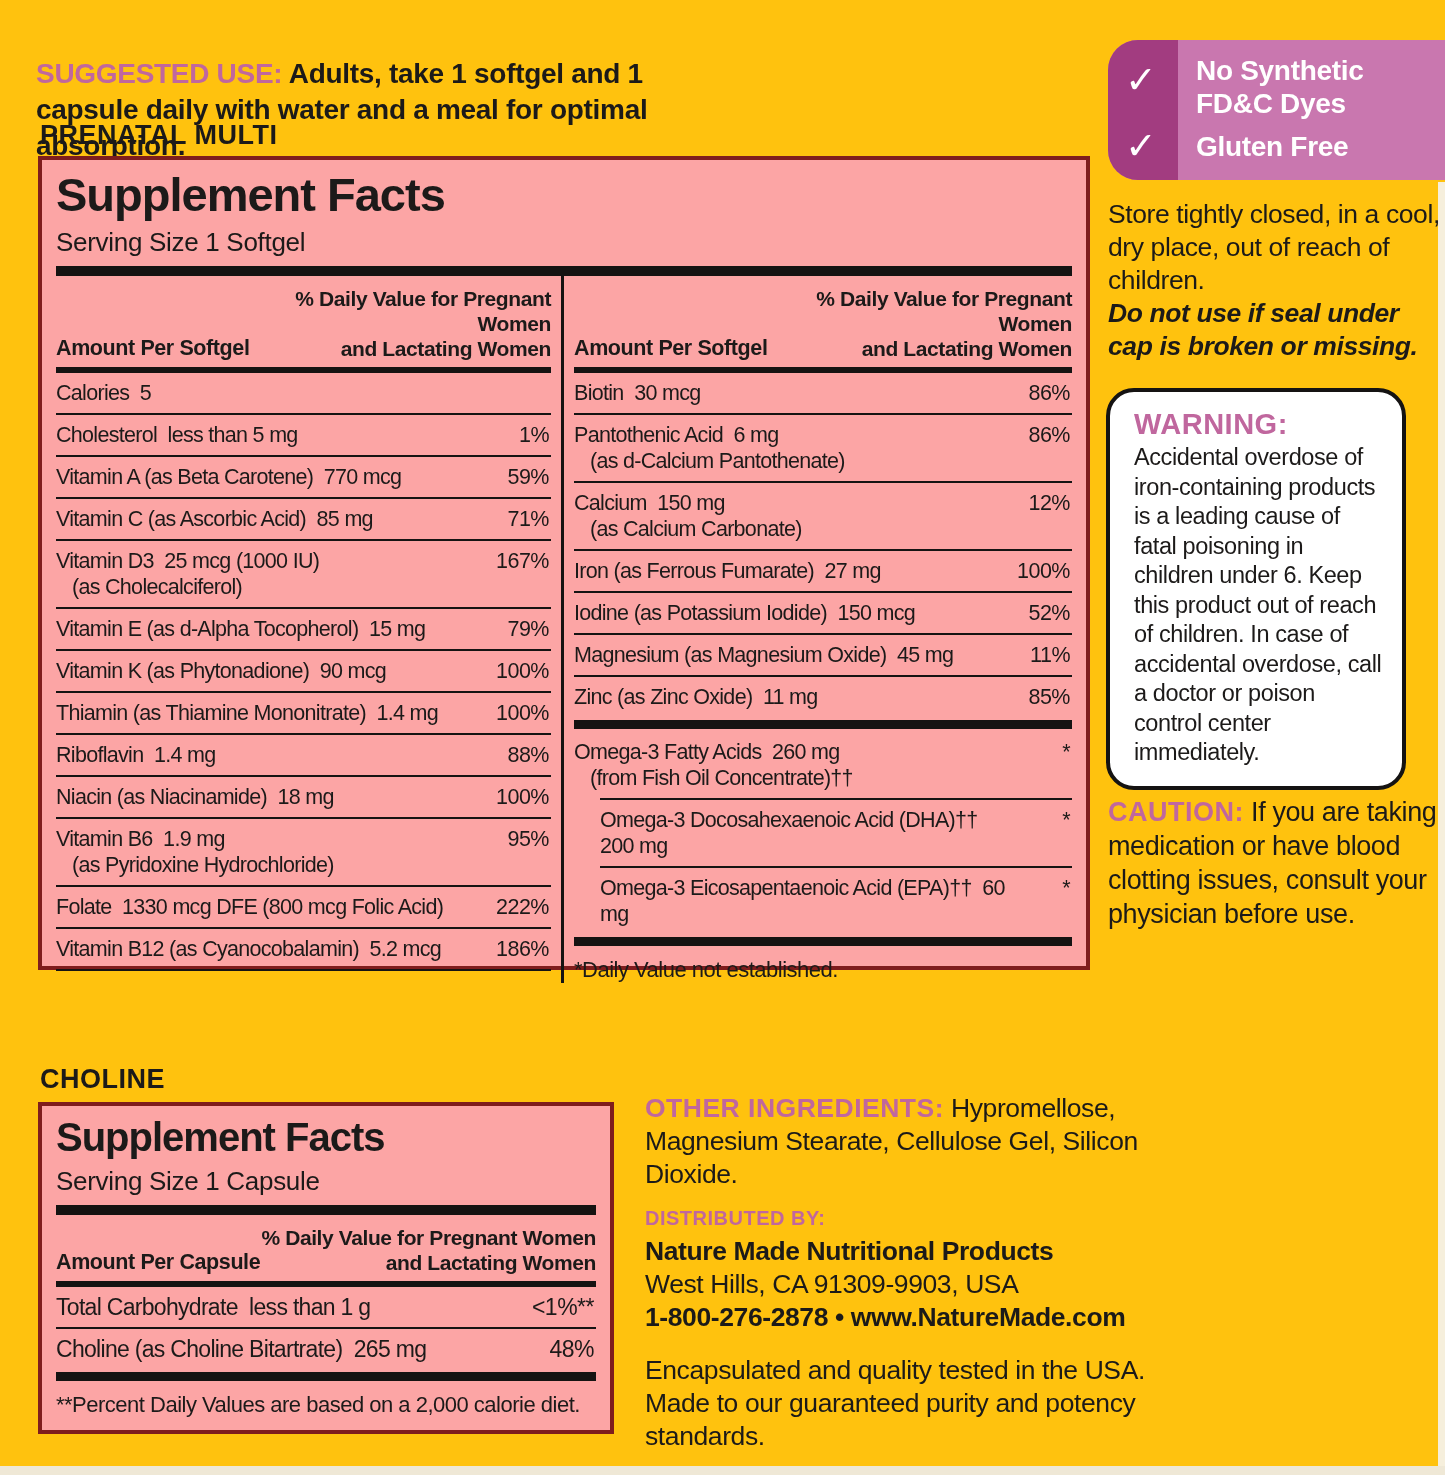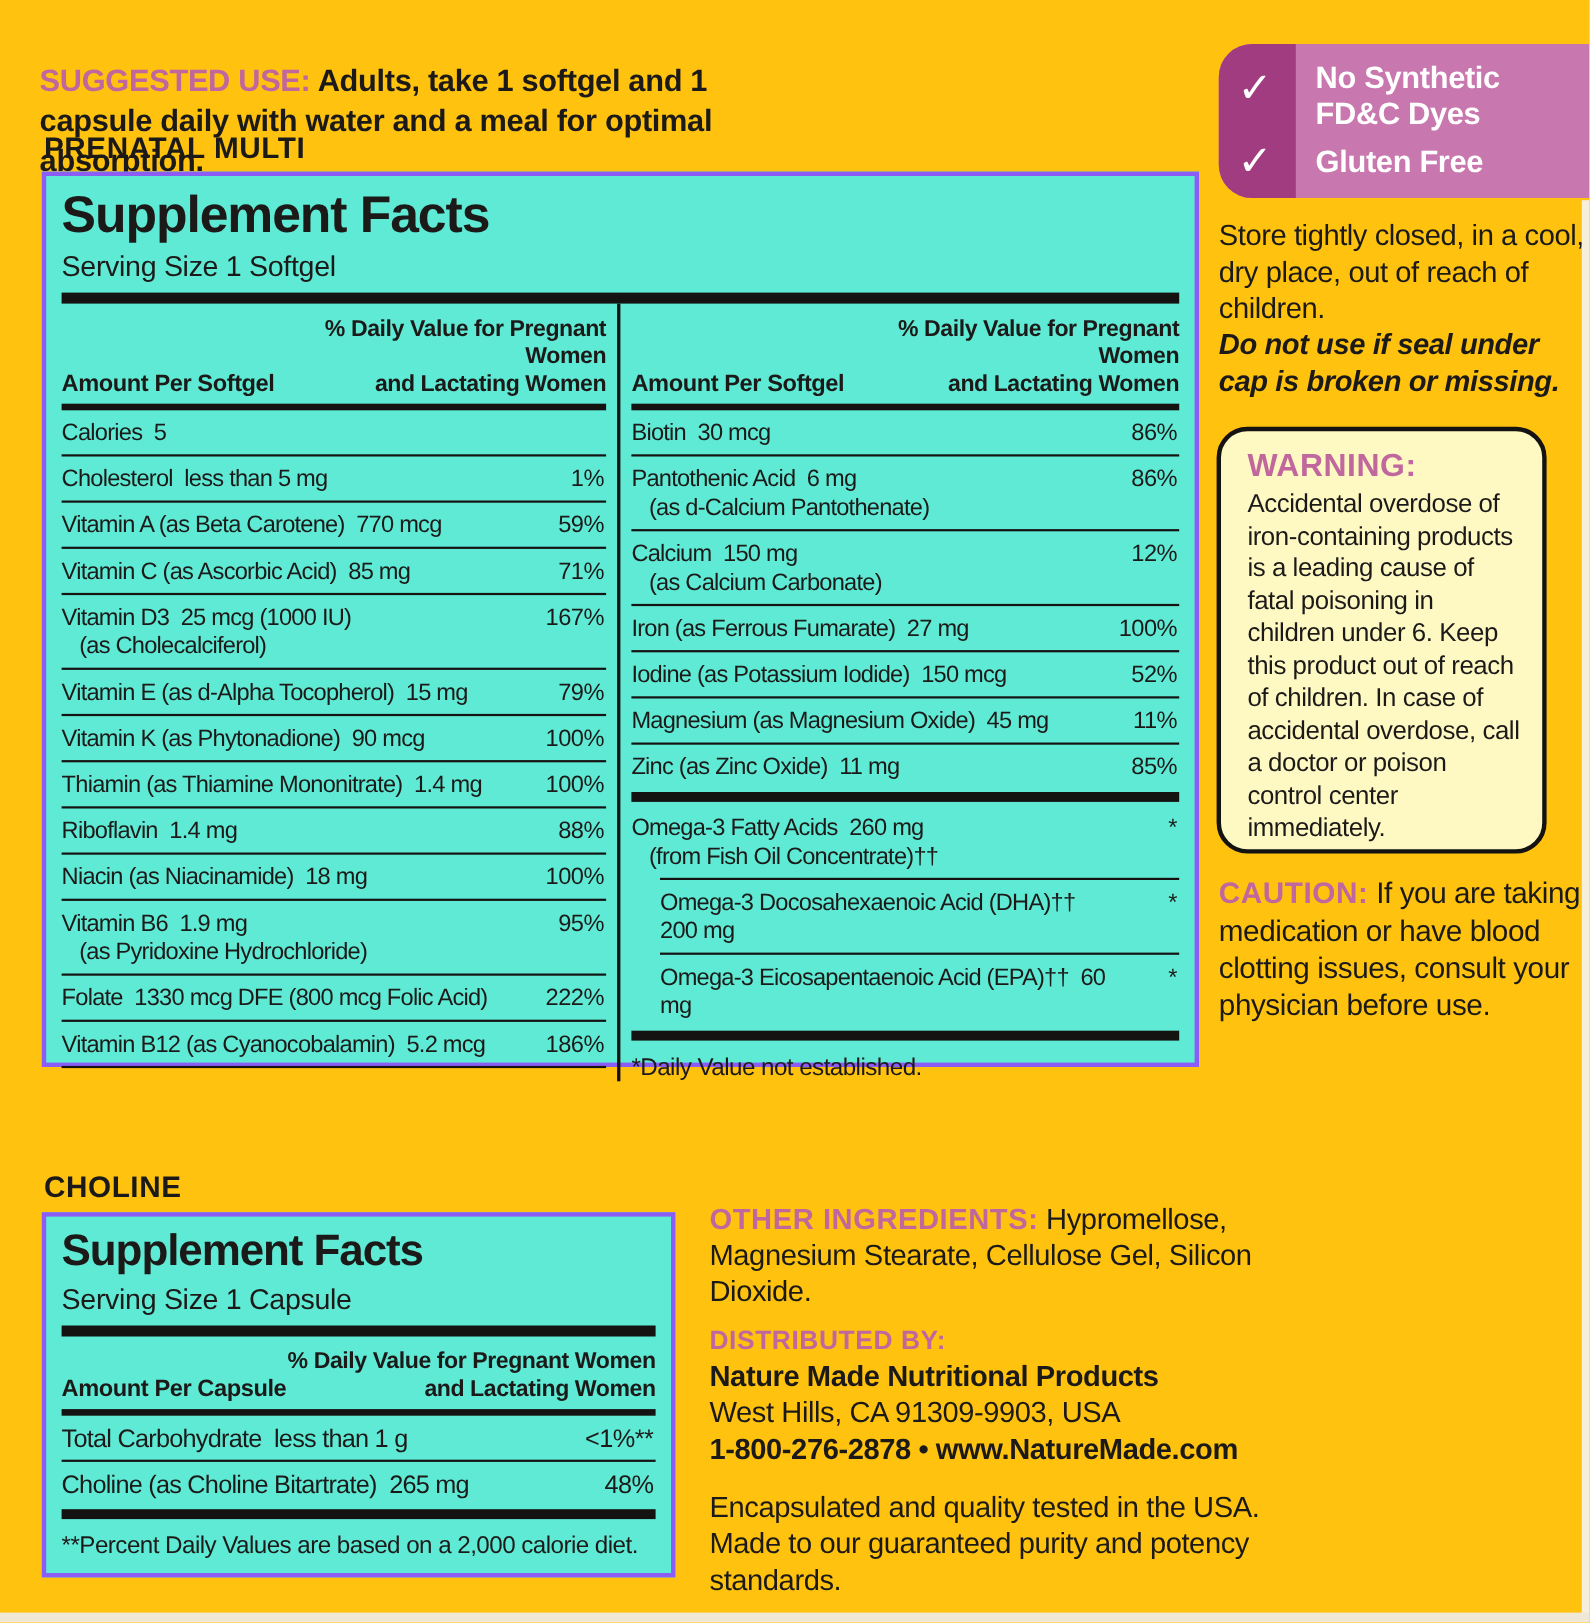--- a/index.html
+++ b/index.html
@@ -22,21 +22,21 @@
   .badge-text{position:absolute;left:88px;color:#fff;font-weight:bold;font-size:28px;line-height:33px;letter-spacing:-0.3px;}
   .badge-line1{top:14px;width:230px;}
   .badge-line2{top:90px;}
 
   
   .sect-head{position:absolute;left:40px;font-size:27px;font-weight:bold;letter-spacing:0.5px;}
   .head-prenatal{top:120px;}
   .head-choline{top:1064px;}
 
   
-  .panel{position:absolute;background:#5eead4;border:4px solid #8b5cf6;box-sizing:border-box;}
+  .panel{position:absolute;background:#fca5a5;border:4px solid #7f1d1d;box-sizing:border-box;}
   .panel-main{left:38px;top:156px;width:1052px;height:814px;padding:10px 14px;}
   .panel-choline{left:38px;top:1102px;width:576px;height:332px;padding:10px 14px;}
   .sf-title{font-weight:bold;letter-spacing:-1px;line-height:1.05;}
   .panel-main .sf-title{font-size:47px;}
   .panel-choline .sf-title{font-size:40px;}
   .sf-serving{font-size:26px;margin-top:8px;letter-spacing:-0.3px;}
   .bar-top{height:10px;background:#151312;margin-top:8px;}
   .cols{display:flex;align-items:stretch;}
   .col{width:50%;box-sizing:border-box;}
   .col-left{border-right:3px solid #151312;padding-right:10px;}
@@ -57,21 +57,21 @@
   .omega .n-row:nth-child(2),.omega .n-row:nth-child(3){margin-left:26px;}
   .sf-foot{font-size:22px;padding-top:8px;letter-spacing:-0.5px;}
 
   
   .panel-choline .col-header{border-bottom:6px solid #151312;}
   .panel-choline .n-row{font-size:23px;}
 
   
   .storage{position:absolute;left:1108px;top:198px;width:335px;font-size:26.5px;line-height:33px;letter-spacing:-0.4px;}
   .storage .seal{font-weight:bold;font-style:italic;}
-  .warnbox{position:absolute;left:1106px;top:388px;width:300px;box-sizing:border-box;background:#fef9c3;border:4px solid #151312;border-radius:28px;padding:16px 18px 4px 24px;}
+  .warnbox{position:absolute;left:1106px;top:388px;width:300px;box-sizing:border-box;background:#ffffff;border:4px solid #151312;border-radius:28px;padding:16px 18px 18px 24px;}
   .warn-label{font-size:29px;font-weight:bold;letter-spacing:0.5px;}
   .warn-text{font-size:23.5px;line-height:29.5px;letter-spacing:-0.4px;margin-top:2px;}
   .caution{position:absolute;left:1108px;top:768px;width:337px;font-size:27px;line-height:34px;letter-spacing:-0.4px;}
   .caution .pink{letter-spacing:0.5px;margin-top:40px;}
 
   
   .otheringr-main{position:absolute;left:40px;top:982px;width:1070px;font-size:28px;line-height:36px;letter-spacing:-0.3px;}
   .col-bottom{position:absolute;left:645px;top:1092px;width:560px;font-size:26.5px;line-height:33px;letter-spacing:-0.4px;}
   .ob-gap{margin-top:16px;}
   .ob-gap2{margin-top:20px;}
@@ -260,21 +260,21 @@
     <div class="n-label"><span class="n-main">Choline (as Choline Bitartrate)  265 mg</span></div>
     <div class="n-dv">48%</div>
   </div>
       </div>
     <div class="bar-mid"></div>
     <div class="sf-foot">**Percent Daily Values are based on a 2,000 calorie diet.</div>
   </div>
 
   <div class="col-bottom">
     <p style="margin:0"><span class="pink label-caps">OTHER INGREDIENTS:</span> <span>Hypromellose, Magnesium Stearate, Cellulose Gel, Silicon Dioxide.</span></p>
-    <div class="ob-gap pink label-caps" style="font-size:24px;margin-top:11px;">DISTRIBUTED BY:</div>
+    <div class="ob-gap pink label-caps" style="font-size:20px;margin-top:11px;">DISTRIBUTED BY:</div>
     <div class="bold">Nature Made Nutritional Products</div>
     <div>West Hills, CA 91309-9903, USA</div>
     <div class="bold">1-800-276-2878 • www.NatureMade.com</div>
     <div class="ob-gap2">Encapsulated and quality tested in the USA.</div>
     <div>Made to our guaranteed purity and potency standards.</div>
 
   </div>
 
   <div class="edge-right"></div>
   <div class="edge-bottom"></div>

